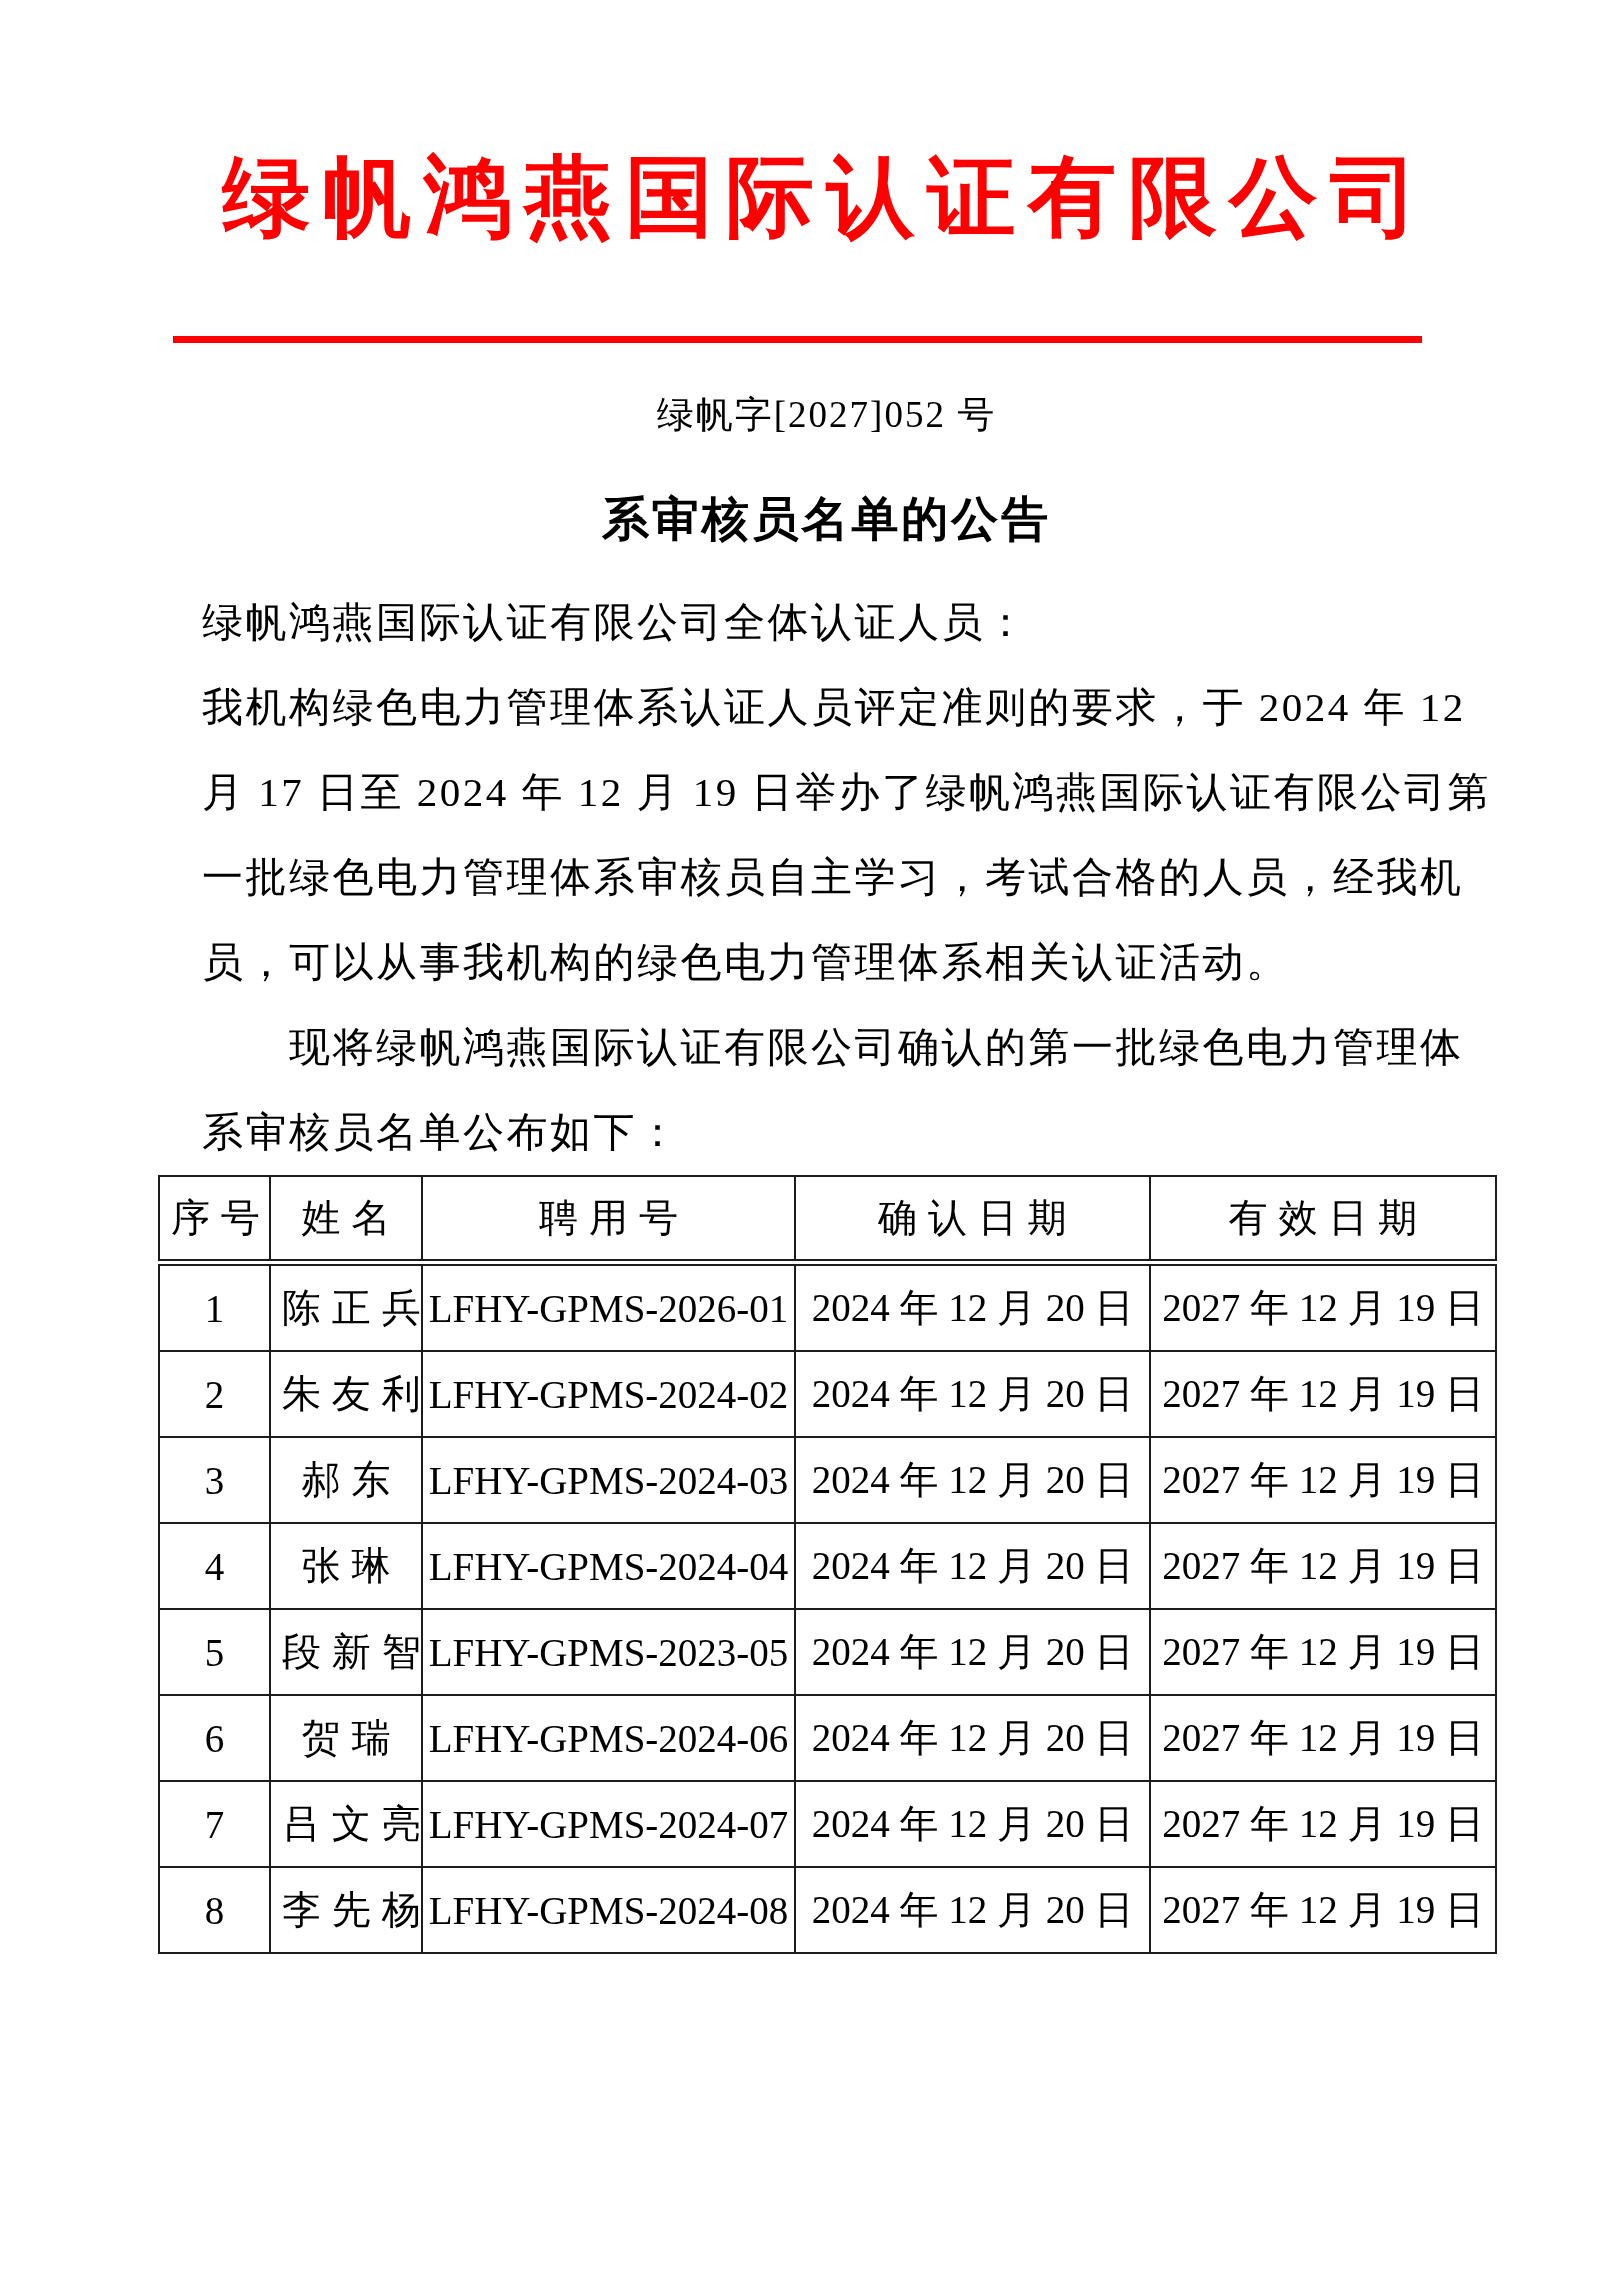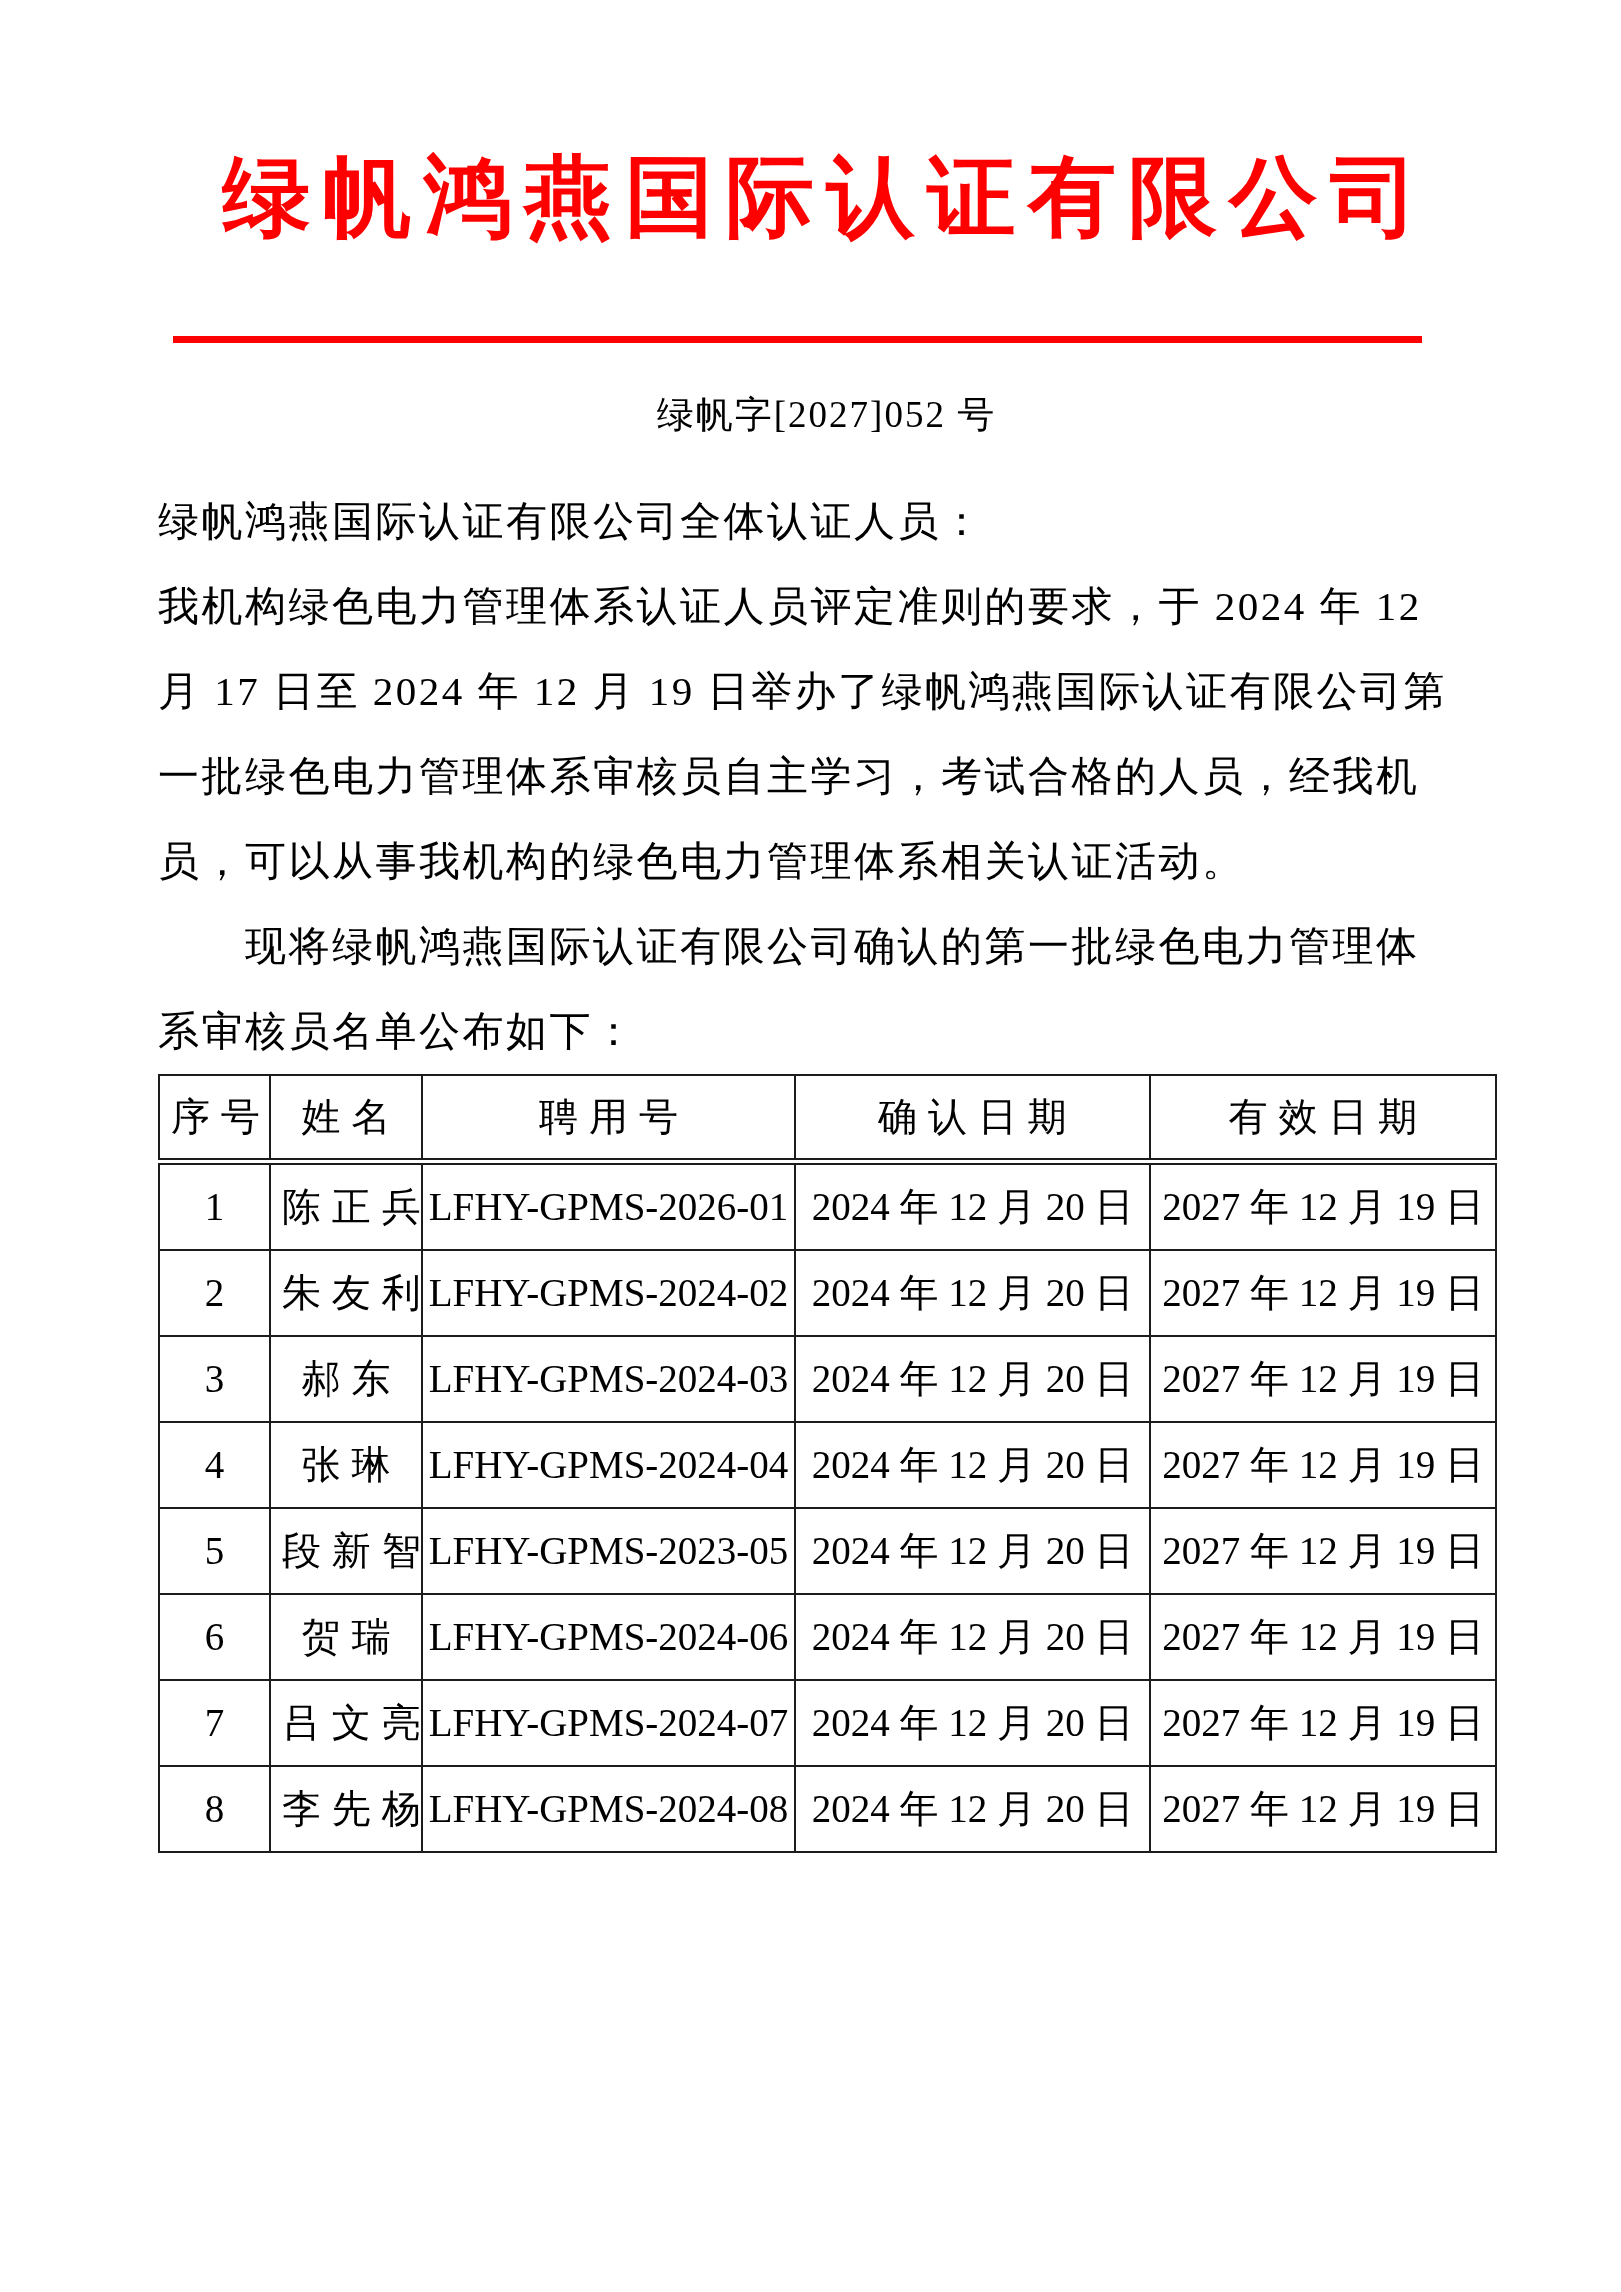--- a/index.html
+++ b/index.html
@@ -40,21 +40,21 @@
   }
   .doc-title {
     margin-top: 39px;
     font-size: 47px;
     font-weight: bold;
     letter-spacing: 2.9px;
     line-height: 80px;
     text-align: center;
   }
   .body-text { margin-top: 21.6px; font-size: 41px; letter-spacing: 2.5px; }
-  .body-line { line-height: 85px; white-space: nowrap; }
+  .body-line { line-height: 85px; white-space: nowrap; margin-left: 44px; }
   .body-line.indent { text-indent: 87px; }
   table.auditors {
     margin-top: 0;
     width: 1337px;
     table-layout: fixed;
     border-collapse: collapse;
     border: 2.9px solid #1c1c1c;
   }
   .auditors th, .auditors td {
     border: 2px solid #1c1c1c;
@@ -80,20 +80,21 @@
 
 <div class="page">
 
   <div class="company-title">绿帆鸿燕国际认证有限公司</div>
 
   <div class="red-rule"></div>
 
   <div class="doc-number">绿帆字[2027]052 号</div>
 
   <div class="doc-title">
+    <div>系审核员名单的公告</div>
   </div>
 
   <div class="body-text">
     <div class="body-line">绿帆鸿燕国际认证有限公司全体认证人员：</div>
     <div class="body-line">我机构绿色电力管理体系认证人员评定准则的要求，于 2024 年 12</div>
     <div class="body-line">月 17 日至 2024 年 12 月 19 日举办了绿帆鸿燕国际认证有限公司第</div>
     <div class="body-line">一批绿色电力管理体系审核员自主学习，考试合格的人员，经我机</div>
     <div class="body-line">员，可以从事我机构的绿色电力管理体系相关认证活动。</div>
     <div class="body-line indent">现将绿帆鸿燕国际认证有限公司确认的第一批绿色电力管理体</div>
     <div class="body-line">系审核员名单公布如下：</div>

